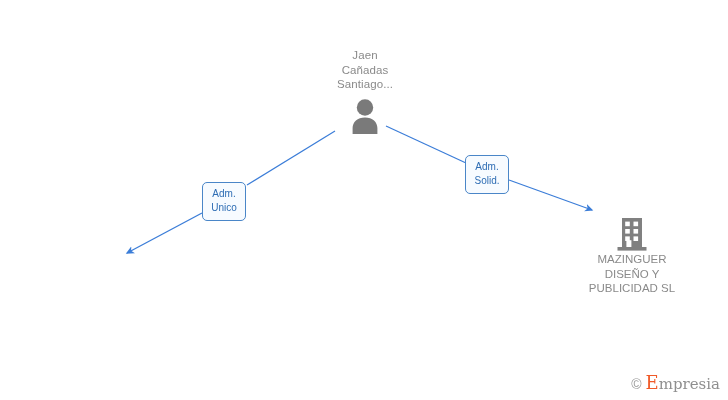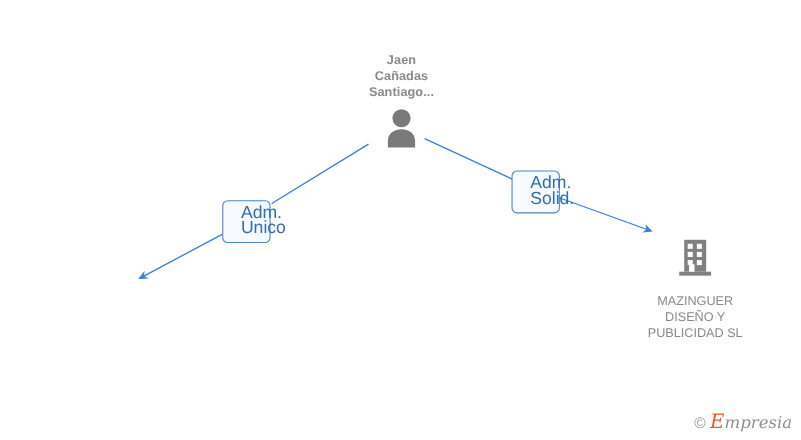--- a/index.html
+++ b/index.html
@@ -35,21 +35,20 @@
     top: 48px;
     width: 120px;
     text-align: center;
   }
   .person-label {
     color: #8a8a8a;
     font-size: 11.5px;
     line-height: 14.6px;
     letter-spacing: 0.1px;
     white-space: pre-line;
-    font-weight: bold;
   }
   .person-icon {
     margin: 4px auto 0;
     width: 40px;
     height: 40px;
     display: block;
   }
 
   
   .company-node {
@@ -64,21 +63,21 @@
   #company-right {
     left: 577px;
     top: 216px;
     width: 110px;
   }
   .company-icon {
     display: block;
     margin: 0 auto;
   }
   .company-label {
-    margin-top: 15px;
+    margin-top: 0;
     font-size: 11.5px;
     line-height: 14.6px;
     color: #8a8a8a;
     white-space: pre-line;
   }
   #company-left .company-label {
     font-size: 11.5px;
     font-weight: bold;
     color: #8a8a8a;
     letter-spacing: -0.1px;
@@ -86,24 +85,24 @@
   }
 
   
   .edge-chip {
     position: absolute;
     box-sizing: border-box;
     background: #f7fbff;
     border: 1px solid #4a86c8;
     border-radius: 5px;
     color: #2e6db4;
-    font-size: 16px;
+    font-size: 10px;
     line-height: 14px;
     text-align: center;
-    padding: 4px 16px 5px;
+    padding: 4px 6px 5px;
     white-space: pre-line;
     box-shadow: 0 0 0 0 rgba(0,0,0,0);
   }
   #chip-left {
     left: 202px;
     top: 182px;
     width: 44px;
   }
   #chip-right {
     left: 465px;
@@ -121,21 +120,20 @@
     gap: 4px;
     user-select: none;
   }
   .wm-copy {
     color: #9b9b9b;
     font-size: 14px;
     line-height: 14px;
   }
   .wm-text {
     font-family: "DejaVu Serif", serif;
-    font-style: italic;
     font-size: 15px;
     color: #8f8f8f;
     line-height: 15px;
   }
   .wm-text .wm-cap {
     color: #f05a28;
     font-size: 18px;
   }
 </style>
 </head>

